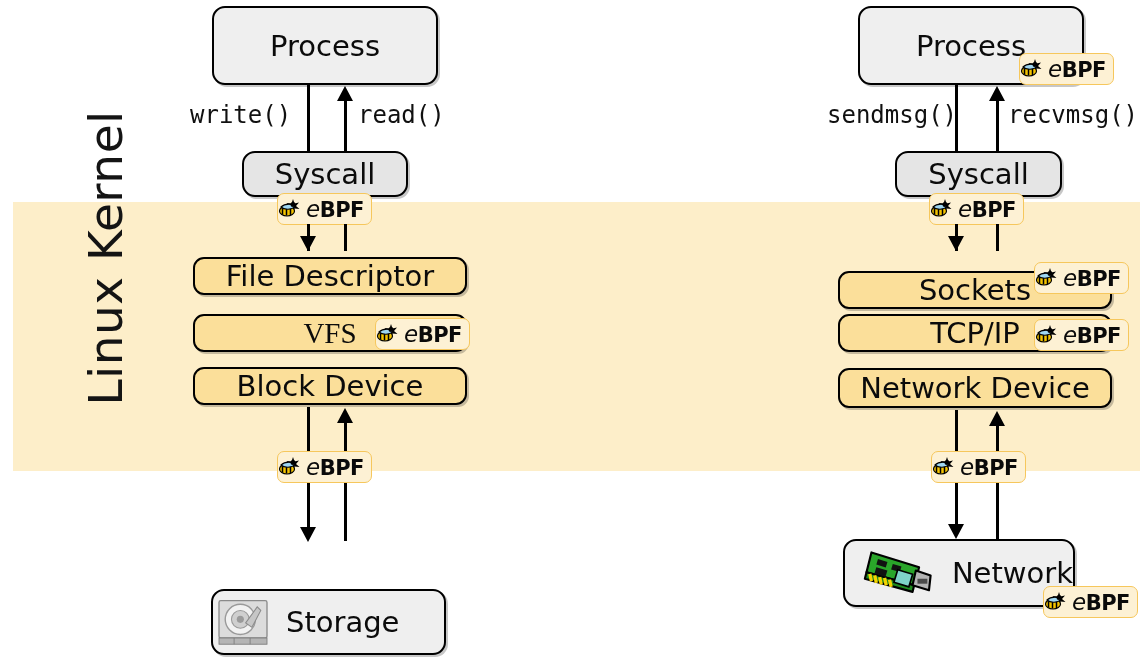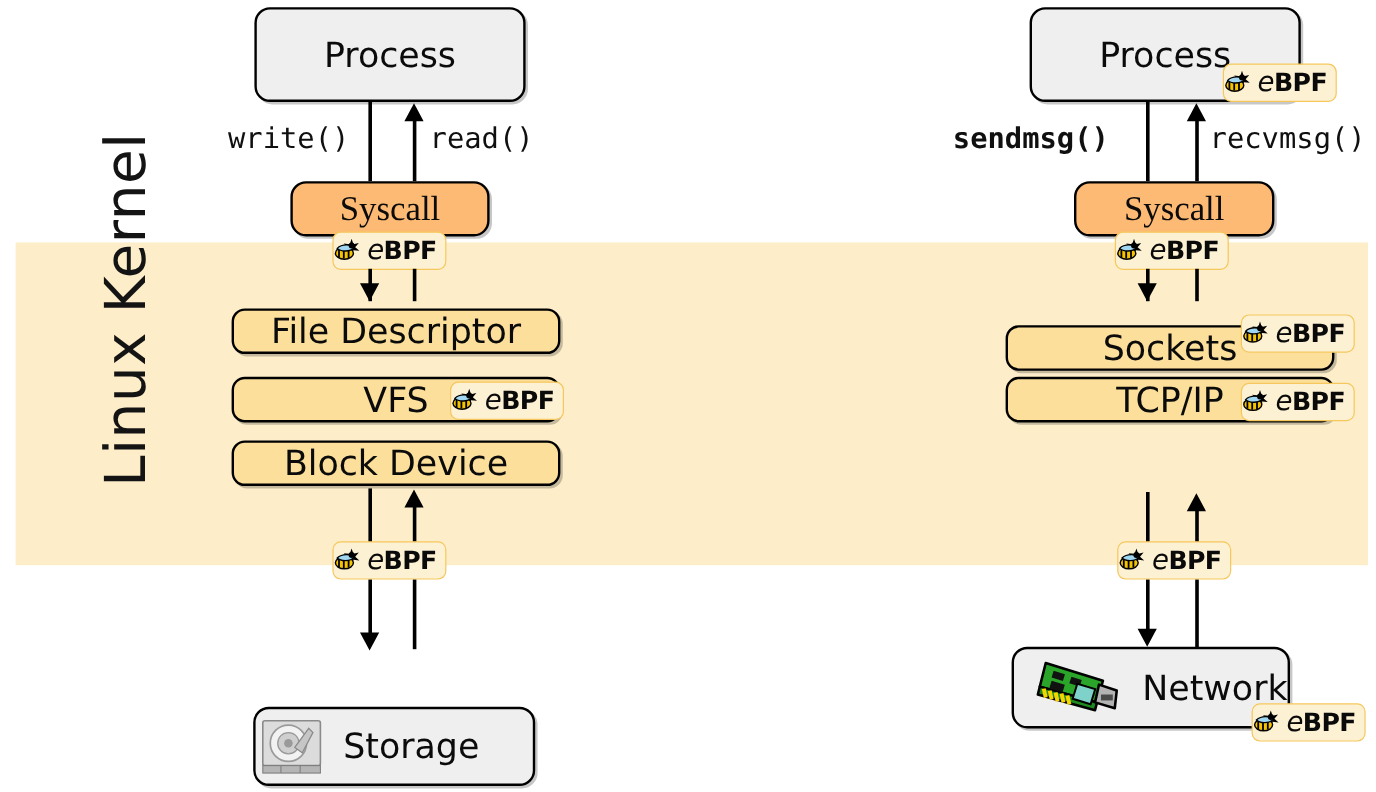--- a/index.html
+++ b/index.html
@@ -26,21 +26,21 @@
   
   .box{
     position:absolute;box-sizing:border-box;
     display:flex;align-items:center;justify-content:center;
     border:2.5px solid #000000;border-radius:13px;
     font-size:29px;color:#0b0b0b;
     font-family:"DejaVu Sans", sans-serif;
     white-space:nowrap;
   }
   .box.grey{background:#efefef;}
-  .box.grey-dark{background:#fdba74;font-family:Liberation Serif, serif;}
+  .box.grey-dark{background:#e5e5e5;}
   .box.amber{background:#fbdf9a;border-radius:11px;}
   .box.shadowed{box-shadow:2px 2px 0 rgba(0,0,0,0.22);}
   .box.has-glyph{justify-content:flex-start;}
 
   
   .arrow{position:absolute;background:#000;width:2.5px;}
   .arrowhead{position:absolute;width:0;height:0;}
   .arrowhead.down{
     border-left:8px solid transparent;border-right:8px solid transparent;
     border-top:15px solid #000;
@@ -113,21 +113,21 @@
   </div>
 
   <div class="arrow" style="left:307px;top:224px;height:27px;"></div>
   <div class="arrowhead down" style="left:300px;top:236px;"></div>
   <div class="arrow" style="left:344px;top:224px;height:27px;"></div>
 
   <div class="box amber shadowed" style="left:193px;top:257px;width:274px;height:38px;">
     <span>File Descriptor</span>
   </div>
 
-  <div class="box amber shadowed" style="left:193px;top:314px;width:274px;height:38px;">
+  <div class="box amber shadowed" style="left:193px;top:314px;width:274px;height:38px;font-family:Liberation Serif, serif;">
     <span>VFS</span>
   </div>
   <div class="ebpf" style="left:375px;top:318px;">
     <svg class="bee" viewBox="0 0 52 44">
       <path d="M30 2 L33 11 L42 9 L36 16 L43 22 L33 21 L31 30 L27 21 L18 23 L23 16 L17 10 L27 11 Z" fill="#000"></path>
       <ellipse cx="18" cy="26" rx="15" ry="10" fill="#f5c400" stroke="#000" stroke-width="2.4"></ellipse>
       <path d="M9 20 L9 33 M17 18 L17 35 M25 19 L25 34" stroke="#000" stroke-width="3" fill="none"></path>
       <path d="M6 18 C14 10 30 11 34 17 C28 24 12 24 6 18 Z" fill="#9fd7f2" stroke="#000" stroke-width="2.2"></path>
       <circle cx="30" cy="13" r="5" fill="#000"></circle>
     </svg>
@@ -181,21 +181,21 @@
       <path d="M6 18 C14 10 30 11 34 17 C28 24 12 24 6 18 Z" fill="#9fd7f2" stroke="#000" stroke-width="2.2"></path>
       <circle cx="30" cy="13" r="5" fill="#000"></circle>
     </svg>
     <span class="wordmark"><span class="e">e</span><span class="bpf">BPF</span></span>
   </div>
 
   <div class="arrow" style="left:955px;top:85px;height:66px;"></div>
   <div class="arrow" style="left:996px;top:100px;height:51px;"></div>
   <div class="arrowhead up" style="left:989px;top:86px;"></div>
 
-  <span class="call-label" style="left:794px;top:101px;font-weight:bold;">sendmsg()</span>
+  <span class="call-label" style="left:827px;top:101px;">sendmsg()</span>
   <span class="call-label" style="left:1008px;top:101px;">recvmsg()</span>
 
   <div class="box grey-dark shadowed" style="left:895px;top:151px;width:167px;height:46px;">
     <span>Syscall</span>
   </div>
   <div class="ebpf" style="left:929px;top:193px;">
     <svg class="bee" viewBox="0 0 52 44">
       <path d="M30 2 L33 11 L42 9 L36 16 L43 22 L33 21 L31 30 L27 21 L18 23 L23 16 L17 10 L27 11 Z" fill="#000"></path>
       <ellipse cx="18" cy="26" rx="15" ry="10" fill="#f5c400" stroke="#000" stroke-width="2.4"></ellipse>
       <path d="M9 20 L9 33 M17 18 L17 35 M25 19 L25 34" stroke="#000" stroke-width="3" fill="none"></path>
@@ -230,20 +230,23 @@
     <svg class="bee" viewBox="0 0 52 44">
       <path d="M30 2 L33 11 L42 9 L36 16 L43 22 L33 21 L31 30 L27 21 L18 23 L23 16 L17 10 L27 11 Z" fill="#000"></path>
       <ellipse cx="18" cy="26" rx="15" ry="10" fill="#f5c400" stroke="#000" stroke-width="2.4"></ellipse>
       <path d="M9 20 L9 33 M17 18 L17 35 M25 19 L25 34" stroke="#000" stroke-width="3" fill="none"></path>
       <path d="M6 18 C14 10 30 11 34 17 C28 24 12 24 6 18 Z" fill="#9fd7f2" stroke="#000" stroke-width="2.2"></path>
       <circle cx="30" cy="13" r="5" fill="#000"></circle>
     </svg>
     <span class="wordmark"><span class="e">e</span><span class="bpf">BPF</span></span>
   </div>
 
+  <div class="box amber shadowed" style="left:838px;top:368px;width:274px;height:40px;">
+    <span>Network Device</span>
+  </div>
 
   <div class="arrow" style="left:955px;top:410px;height:42px;"></div>
   <div class="arrow" style="left:996px;top:425px;height:27px;"></div>
   <div class="arrowhead up" style="left:989px;top:411px;"></div>
 
   <div class="ebpf" style="left:931px;top:451px;">
     <svg class="bee" viewBox="0 0 52 44">
       <path d="M30 2 L33 11 L42 9 L36 16 L43 22 L33 21 L31 30 L27 21 L18 23 L23 16 L17 10 L27 11 Z" fill="#000"></path>
       <ellipse cx="18" cy="26" rx="15" ry="10" fill="#f5c400" stroke="#000" stroke-width="2.4"></ellipse>
       <path d="M9 20 L9 33 M17 18 L17 35 M25 19 L25 34" stroke="#000" stroke-width="3" fill="none"></path>

